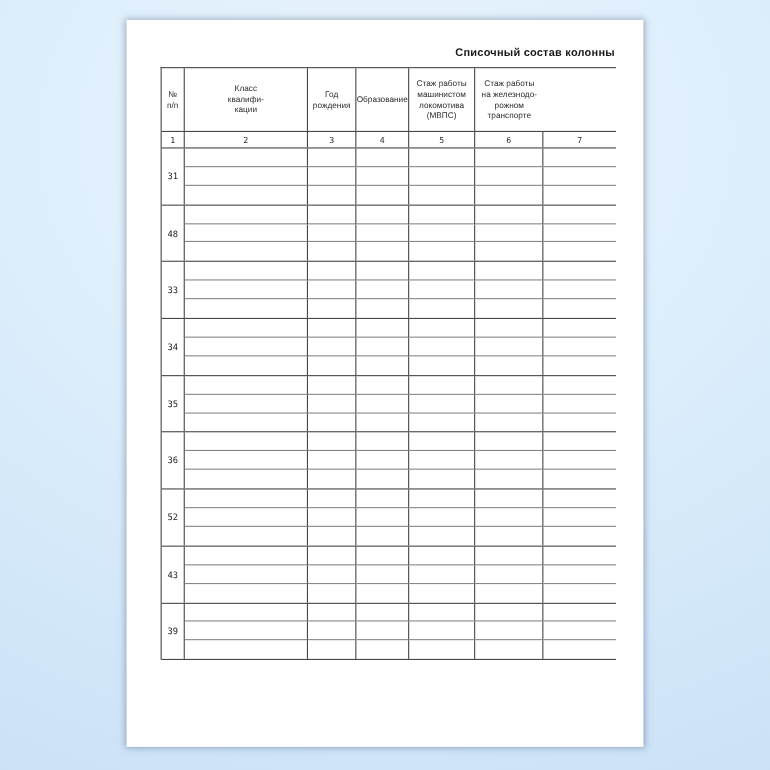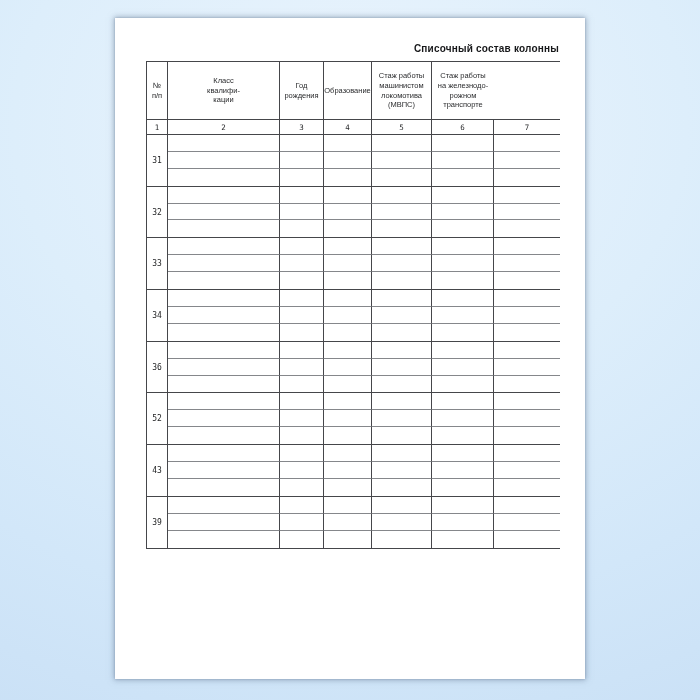--- a/index.html
+++ b/index.html
@@ -143,21 +143,21 @@
             <div class="cell bodycell subline"></div>
             <div class="cell bodycell lastcol subline"></div>
             <div class="cell bodycell"></div>
             <div class="cell bodycell"></div>
             <div class="cell bodycell"></div>
             <div class="cell bodycell"></div>
             <div class="cell bodycell"></div>
             <div class="cell bodycell lastcol"></div>
           </div>
           <div class="block">
-            <div class="cell numcell">32</div>
+            <div class="cell numcell">48</div>
             <div class="cell bodycell subline"></div>
             <div class="cell bodycell subline"></div>
             <div class="cell bodycell subline"></div>
             <div class="cell bodycell subline"></div>
             <div class="cell bodycell subline"></div>
             <div class="cell bodycell lastcol subline"></div>
             <div class="cell bodycell subline"></div>
             <div class="cell bodycell subline"></div>
             <div class="cell bodycell subline"></div>
             <div class="cell bodycell subline"></div>
@@ -186,20 +186,41 @@
             <div class="cell bodycell lastcol subline"></div>
             <div class="cell bodycell"></div>
             <div class="cell bodycell"></div>
             <div class="cell bodycell"></div>
             <div class="cell bodycell"></div>
             <div class="cell bodycell"></div>
             <div class="cell bodycell lastcol"></div>
           </div>
           <div class="block">
             <div class="cell numcell">34</div>
+            <div class="cell bodycell subline"></div>
+            <div class="cell bodycell subline"></div>
+            <div class="cell bodycell subline"></div>
+            <div class="cell bodycell subline"></div>
+            <div class="cell bodycell subline"></div>
+            <div class="cell bodycell lastcol subline"></div>
+            <div class="cell bodycell subline"></div>
+            <div class="cell bodycell subline"></div>
+            <div class="cell bodycell subline"></div>
+            <div class="cell bodycell subline"></div>
+            <div class="cell bodycell subline"></div>
+            <div class="cell bodycell lastcol subline"></div>
+            <div class="cell bodycell"></div>
+            <div class="cell bodycell"></div>
+            <div class="cell bodycell"></div>
+            <div class="cell bodycell"></div>
+            <div class="cell bodycell"></div>
+            <div class="cell bodycell lastcol"></div>
+          </div>
+          <div class="block">
+            <div class="cell numcell">35</div>
             <div class="cell bodycell subline"></div>
             <div class="cell bodycell subline"></div>
             <div class="cell bodycell subline"></div>
             <div class="cell bodycell subline"></div>
             <div class="cell bodycell subline"></div>
             <div class="cell bodycell lastcol subline"></div>
             <div class="cell bodycell subline"></div>
             <div class="cell bodycell subline"></div>
             <div class="cell bodycell subline"></div>
             <div class="cell bodycell subline"></div>

